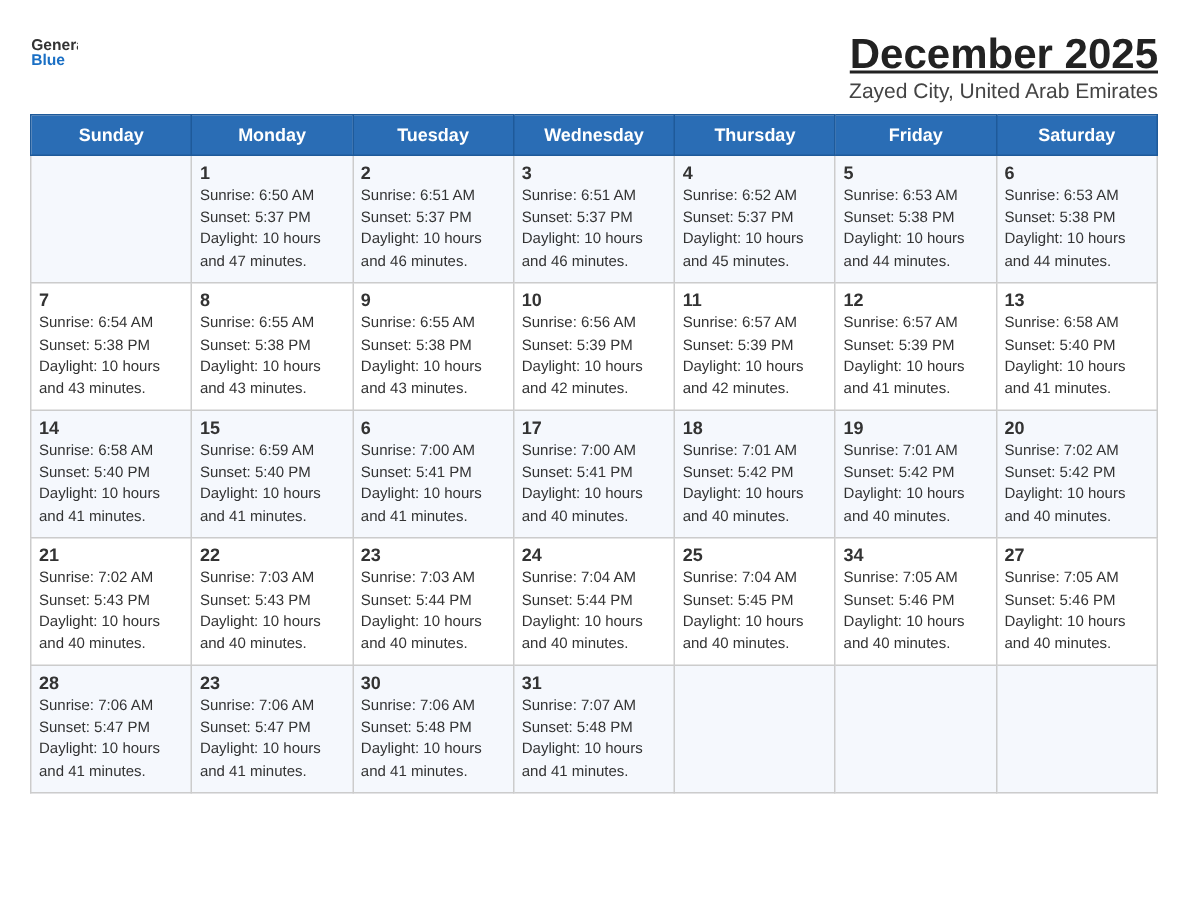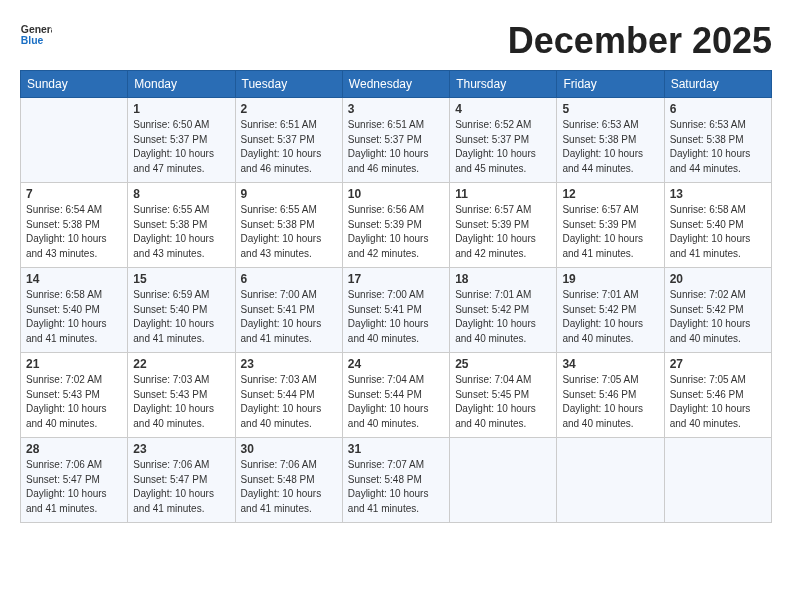--- a/index.html
+++ b/index.html
@@ -22,40 +22,41 @@
       gap: 4px;
     }
     .logo-icon {
       width: 32px;
       height: 28px;
     }
     .title-section {
       text-align: right;
     }
     .month-title {
-      font-size: 36px;
+      font-size: 28px;
       font-weight: bold;
       color: #222;
+      text-decoration: underline;
     }
     .subtitle {
       font-size: 14px;
       color: #444;
     }
     table {
       width: 100%;
       border-collapse: collapse;
       font-size: 11px;
     }
     thead tr th {
       background: #2a6db5;
       color: #fff;
       padding: 6px 6px;
-      text-align: left;
+      text-align: center;
       font-size: 12px;
-      font-weight: normal;
+      font-weight: bold;
       border: 1px solid #1e5a9a;
     }
     tbody tr td {
       border: 1px solid #ccc;
       vertical-align: top;
       padding: 4px 5px;
       height: 85px;
       color: #333;
       background: #fff;
     }
@@ -84,20 +85,21 @@
   <div class="logo">
     <svg class="logo-icon" viewBox="0 0 40 34" xmlns="http://www.w3.org/2000/svg">
       <rect x="0" y="0" width="38" height="33" rx="3" fill="none"></rect>
       <text x="1" y="16" font-size="13" font-weight="bold" fill="#333" font-family="Arial">General</text>
       <text x="1" y="29" font-size="13" font-weight="bold" fill="#1a6fc4" font-family="Arial">Blue</text>
       <polygon points="32,2 38,10 32,18 38,10" fill="#1a6fc4"></polygon>
     </svg>
   </div>
   <div class="title-section">
     <div class="month-title">December 2025</div>
+    <div class="subtitle">Zayed City, United Arab Emirates</div>
   </div>
 </div>
 
 <table>
   <thead>
     <tr>
     <th>Sunday</th>
         <th>Monday</th>
         <th>Tuesday</th>
         <th>Wednesday</th>

